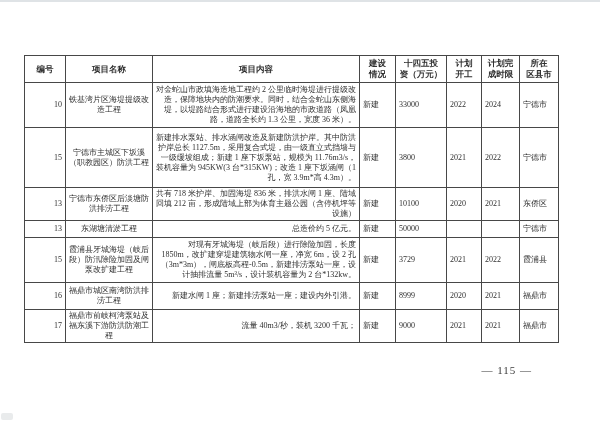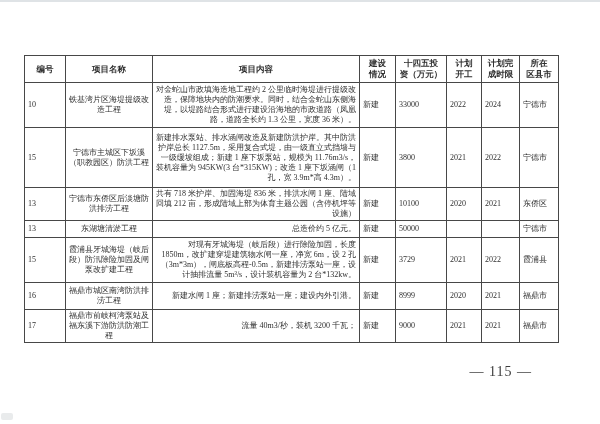--- a/index.html
+++ b/index.html
@@ -43,33 +43,33 @@
   }
   table.projects th {
     font-weight: bold;
     font-size: 8.5px;
     text-align: center;
     white-space: pre-line;
     line-height: 11px;
     padding: 2px 1px;
   }
   tr.hdr { height: 26px; }
-  td.c-no    { text-align: left; }
+  td.c-no    { text-align: right; }
   td.c-name  { text-align: center; line-height: 11px; }
   td.c-cont  { text-align: right; padding: 2px 4px; }
   td.c-stat,
   td.c-inv,
   td.c-start,
   td.c-fin,
   td.c-loc   { text-align: left; }
   .page-number {
     position: absolute;
     top: 364px;
     right: 68px;
-    font-size: 14px;
+    font-size: 11px;
     letter-spacing: 1px;
     color: #3c3c3c;
     font-family: "Liberation Serif", "DejaVu Serif", serif;
   }
   .corner-artifact {
     position: absolute;
     left: 1px;
     top: 413px;
     width: 12px;
     height: 7px;

